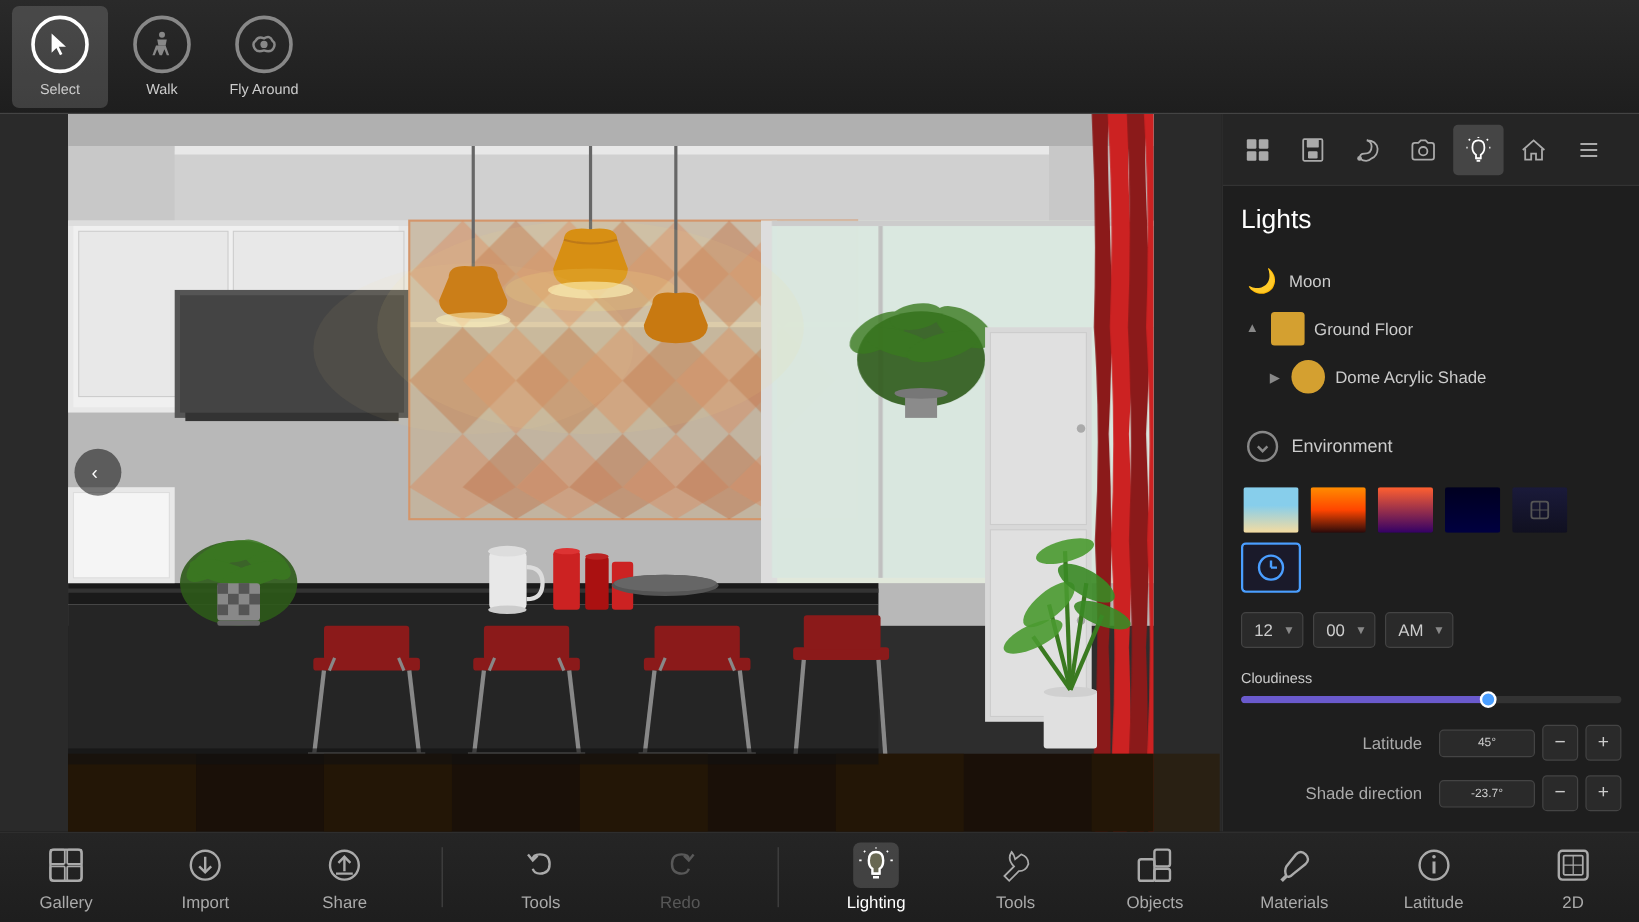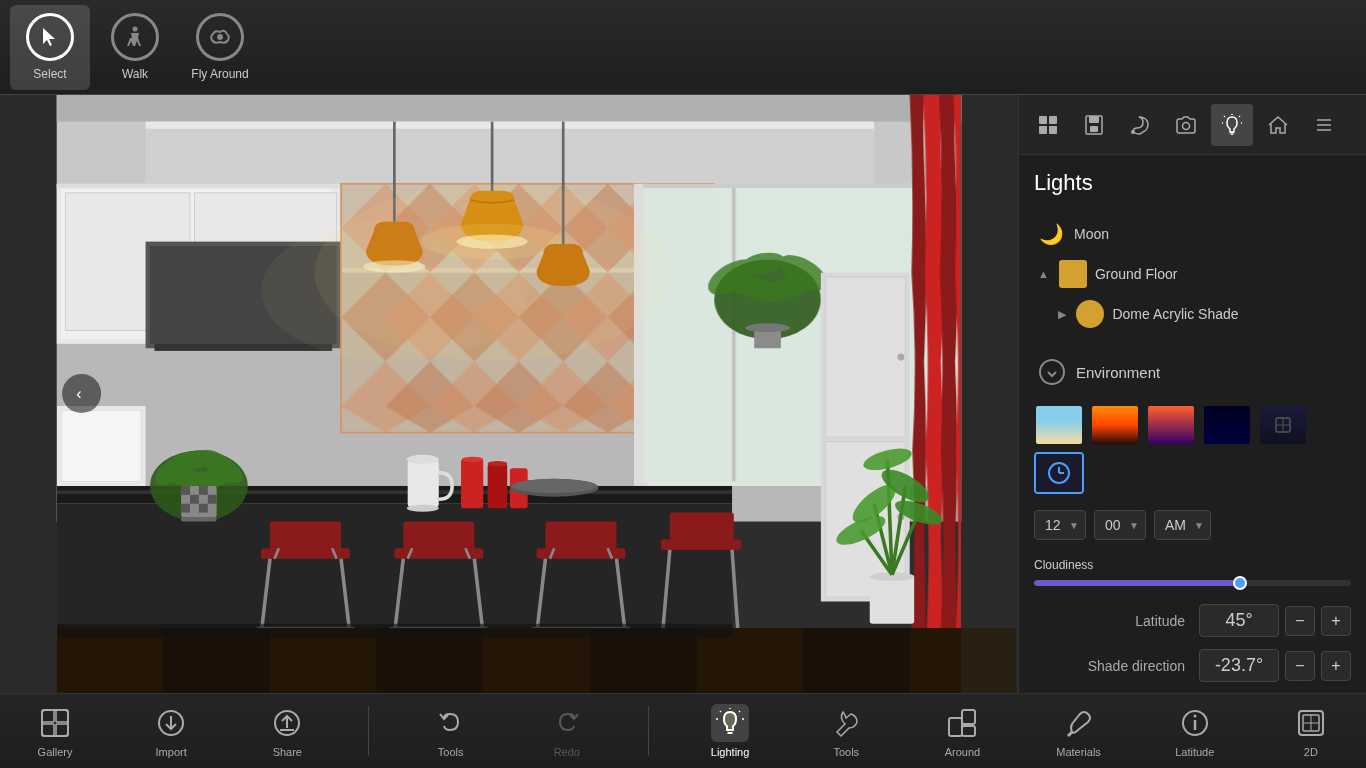--- a/index.html
+++ b/index.html
@@ -239,21 +239,21 @@
       font-size: 14px;
       flex: 1;
       text-align: right;
       margin-right: 8px;
     }
     .param-value-box {
       background: #2a2a2a;
       border: 1px solid #444;
       border-radius: 4px;
       color: #ccc;
-      font-size: 18px;
+      font-size: 10px;
       padding: 5px 10px;
       width: 80px;
       text-align: center;
     }
     .param-btn {
       width: 30px; height: 30px;
       background: #2a2a2a;
       border: 1px solid #444;
       border-radius: 4px;
       color: #ccc;
@@ -274,21 +274,21 @@
       flex-shrink: 0;
     }
     .bottom-btn {
       display: flex;
       flex-direction: column;
       align-items: center;
       justify-content: center;
       gap: 4px;
       cursor: pointer;
       color: #aaa;
-      font-size: 11px;
+      font-size: 14px;
       width: 70px;
       background: transparent;
       border: none;
     }
     .bottom-btn.active { color: #fff; text-align: center; }
     .bottom-btn .b-icon {
       width: 38px; height: 38px;
       display: flex; align-items: center; justify-content: center;
       font-size: 22px;
     }
@@ -819,21 +819,21 @@
   </button>
 
   <button class="bottom-btn">
     <div class="b-icon">
       <svg width="30" height="30" viewBox="0 0 30 30" fill="none">
         <rect x="2" y="10" width="13" height="18" rx="2" stroke="#aaa" stroke-width="2"></rect>
         <rect x="15" y="2" width="13" height="14" rx="2" stroke="#aaa" stroke-width="2"></rect>
         <rect x="15" y="18" width="13" height="10" rx="2" stroke="#aaa" stroke-width="2"></rect>
       </svg>
     </div>
-    <span>Around</span>
+    <span>Objects</span>
   </button>
 
   <button class="bottom-btn">
     <div class="b-icon">
       <svg width="30" height="30" viewBox="0 0 30 30" fill="none">
         <path d="M8 24 Q6 20 8 16 L16 6 Q20 2 24 6 Q28 10 24 14 L14 22 Q10 26 8 24Z" stroke="#aaa" stroke-width="2" fill="none"></path>
         <path d="M4 28 L8 24" stroke="#aaa" stroke-width="3"></path>
       </svg>
     </div>
     <span>Materials</span>

